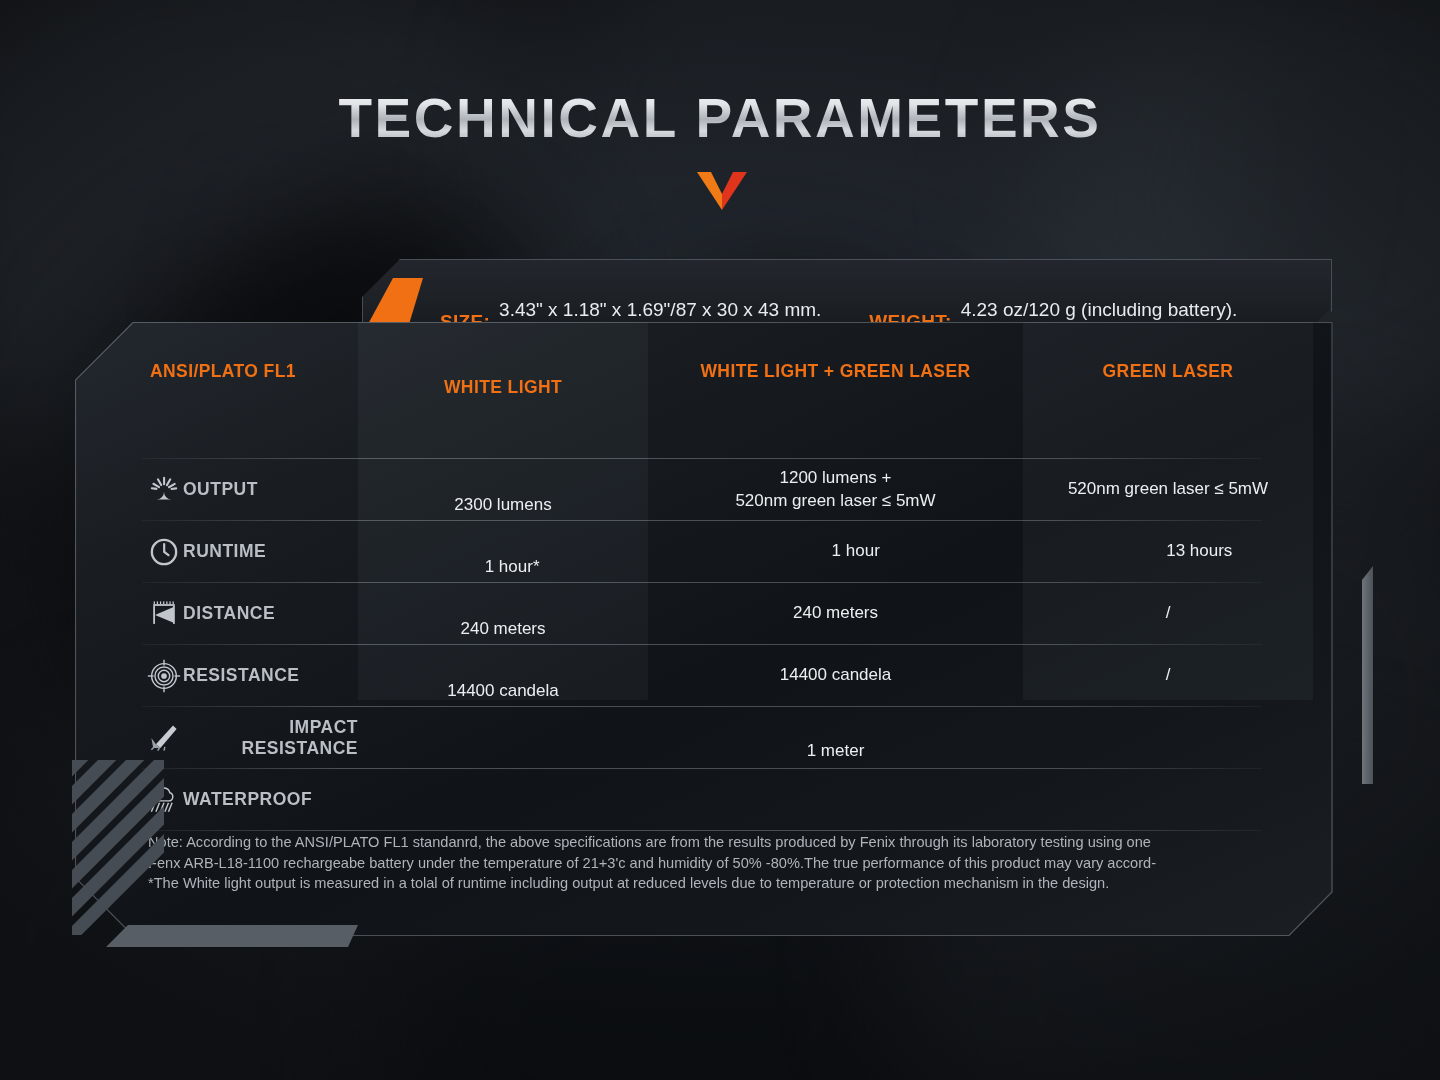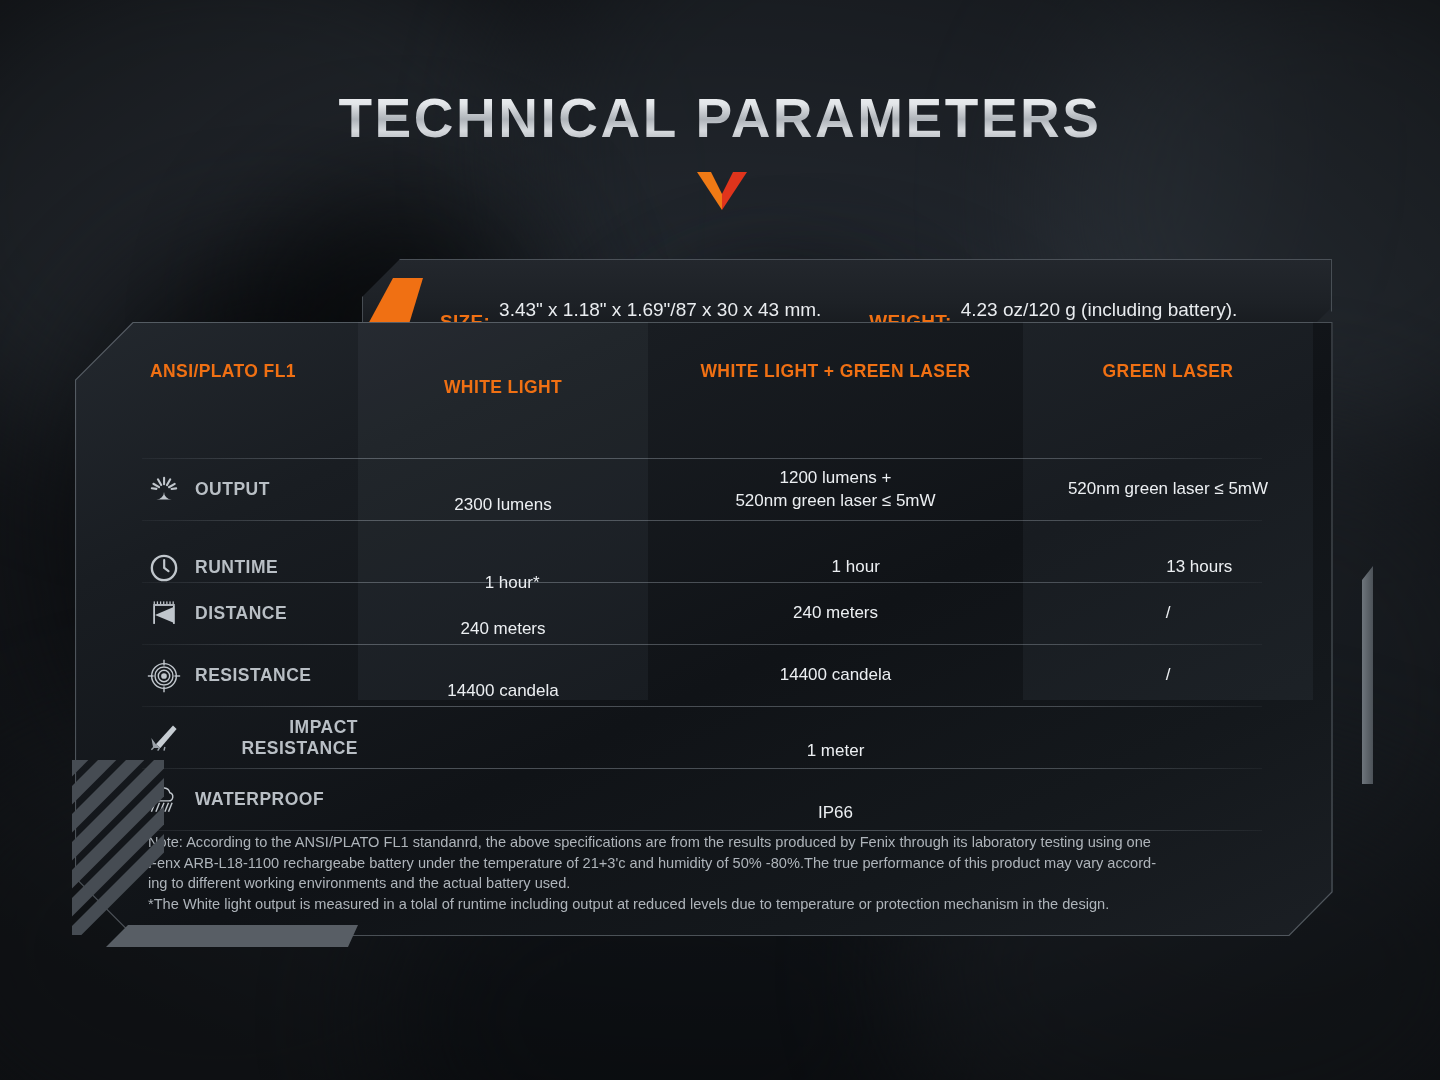--- a/index.html
+++ b/index.html
@@ -89,21 +89,21 @@
   .rule.full{left:67px;width:1120px;}
 
   .c-label{width:283px;display:flex;align-items:center;padding-left:70px;box-sizing:border-box;text-align:right;}
   .c-label.hdr{padding-left:75px;}
   .c1{width:290px;text-align:center;margin-top:32px;}
   .c2{width:375px;text-align:center;}
   .c3{width:290px;text-align:center;}
   .cspan{width:955px;text-align:center;margin-top:28px;}
 
   .hdr-txt{color:#f07013;font-weight:bold;font-size:17.5px;letter-spacing:.4px;}
-  .lbl-txt{color:#b9bfc5;font-weight:bold;font-size:17.5px;letter-spacing:.5px;margin-left:12px;}
+  .lbl-txt{color:#b9bfc5;font-weight:bold;font-size:17.5px;letter-spacing:.5px;margin-left:0;}
   .val{color:#eceff2;font-size:17px;line-height:1.35;}
   .val .l2{display:block;}
 
   .icon{width:38px;height:38px;flex:0 0 38px;display:flex;align-items:center;justify-content:center;}
 
   
   #note{position:absolute;left:148px;top:832px;width:1160px;
     color:#aeb4ba;font-size:14.6px;line-height:20.7px;}
   #note div{white-space:nowrap;}
 
@@ -212,21 +212,21 @@
         <span>1200 lumens +</span>
         <span class="l2">520nm green laser ≤ 5mW</span>
       </span>
     </div>
     <div class="c3">
       <span class="val">520nm green laser ≤ 5mW</span>
     </div>
   </div>
   <div class="rule" style="top:198px;"></div>
 
-  <div class="row" style="top:215px;height:61px;gap:37px;">
+  <div class="row" style="top:199px;height:61px;gap:37px;">
     <div class="c-label">
       <span class="icon">
         <svg viewBox="0 0 40 40" width="36" height="36">
           <circle cx="20" cy="20" r="13.5" fill="none" stroke="#c0c6cc" stroke-width="2.6"></circle>
           <rect x="19" y="10" width="2.4" height="11" rx="1.2" fill="#c0c6cc"></rect>
           <rect x="19.2" y="19" width="2.4" height="8" rx="1.2" fill="#c0c6cc" transform="rotate(-52 20.4 20)"></rect>
         </svg>
       </span>
       <span class="lbl-txt">RUNTIME</span>
     </div>
@@ -337,31 +337,27 @@
             <line x1="10" y1="23" x2="6" y2="33"></line>
             <line x1="15" y1="23" x2="11" y2="33"></line>
             <line x1="20" y1="23" x2="16" y2="33"></line>
             <line x1="25" y1="23" x2="21" y2="33"></line>
             <line x1="29" y1="23" x2="25" y2="33"></line>
           </g>
         </svg>
       </span>
       <span class="lbl-txt">WATERPROOF</span>
     </div>
-    <div class="cspan">
-      <span class="val">IP66</span>
-    </div>
   </div>
   <div class="rule full" style="top:508px;"></div>
 </div>
 
 <div id="note">
   <div>Note: According to the ANSI/PLATO FL1 standanrd, the above specifications are from the results produced by Fenix through its laboratory testing using one</div>
   <div>Fenx ARB-L18-1100 rechargeabe battery under the temperature of 21+3'c and humidity of 50% -80%.The true performance of this product may vary accord-</div>
-  <div>ing to different working environments and the actual battery used.</div>
   <div>*The White light output is measured in a tolal of runtime including output at reduced levels due to temperature or protection mechanism in the design.</div>
 </div>
 
 <div id="hatch">
   <i style="top:8px;"></i>
     <i style="top:36px;"></i>
     <i style="top:64px;"></i>
   <i style="top:92px;"></i>
     <i style="top:120px;"></i>
     <i style="top:148px;"></i>

